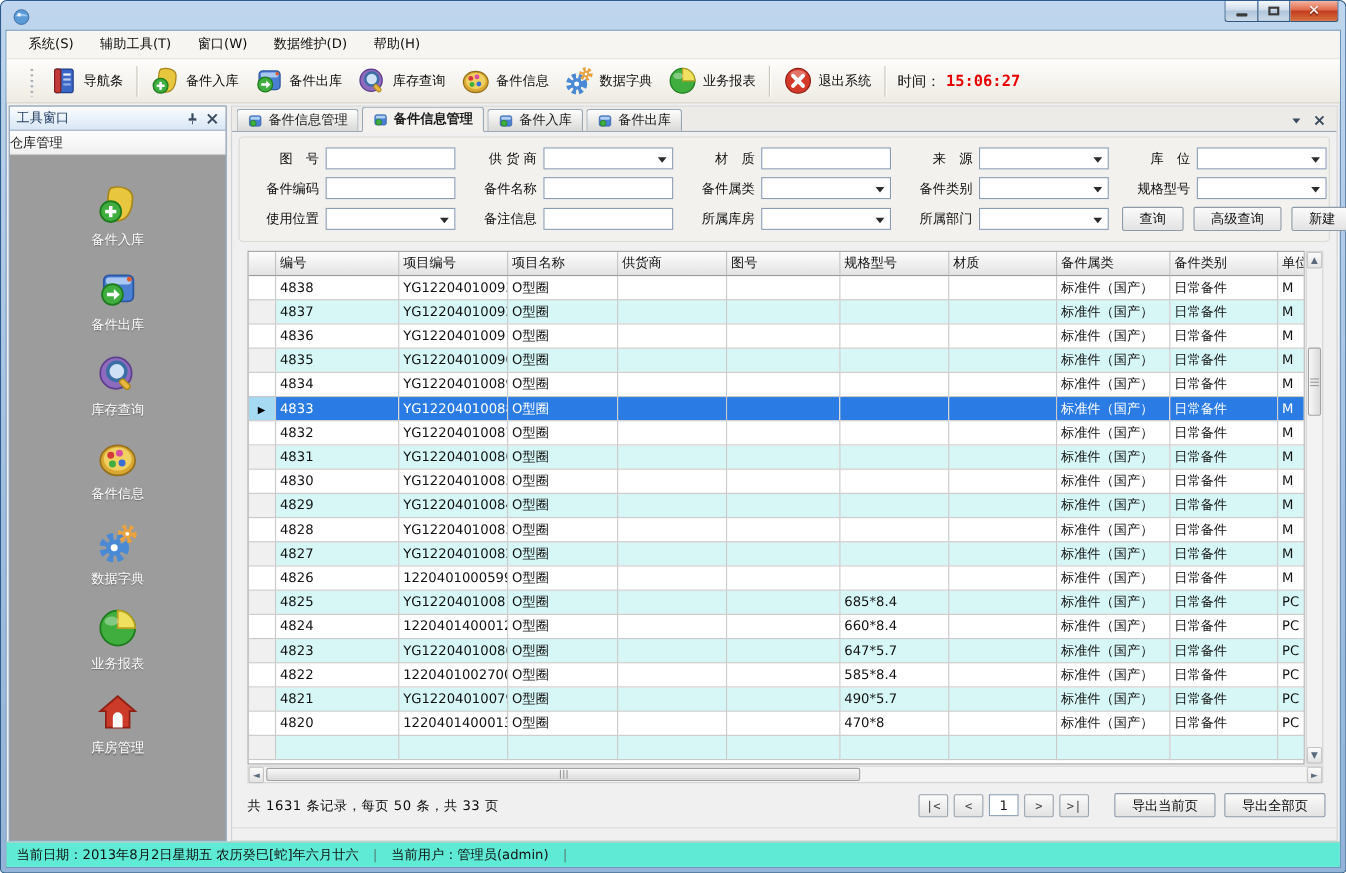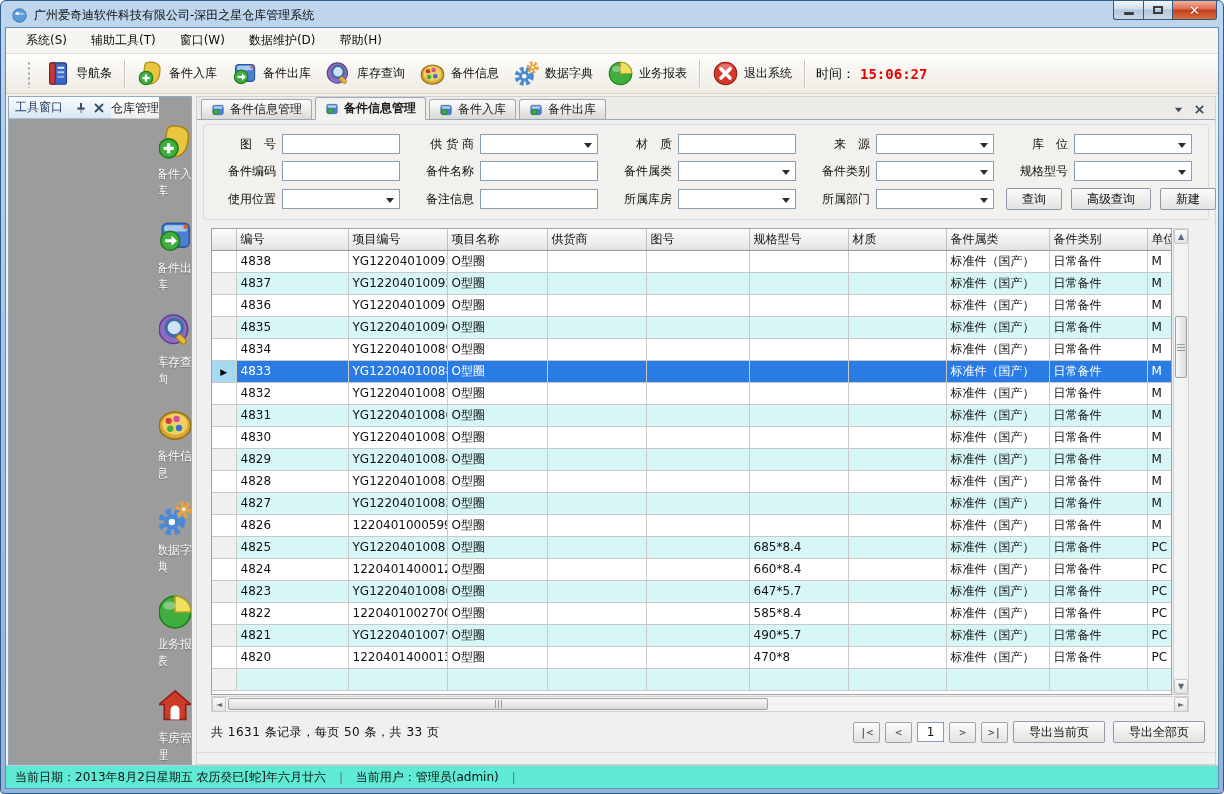--- a/index.html
+++ b/index.html
@@ -32,21 +32,21 @@
   .tool-btn{display:flex;align-items:center;gap:5px;padding:3px 7px;font-size:12px;color:#0d0d0d;border-radius:3px;cursor:pointer;}
   .tool-btn .ico svg{width:27px;height:27px;display:block;}
   .tool-sep{width:1px;height:28px;background:#C9C5B9;box-shadow:1px 0 0 #FFFFFF;margin:0 5px;}
   .tool-time{display:flex;align-items:center;gap:5px;font-size:13px;color:#0d0d0d;padding-left:6px;}
   .time-value{color:#E80000;font-weight:bold;font-family:"DejaVu Sans Mono","Liberation Mono",monospace;font-size:14px;}
 
   
   .main{flex:1;min-height:0;display:flex;gap:4px;padding:2px 2px 0 2px;}
 
   
-  .sidebar{width:184px;display:flex;flex-direction:row;border:1px solid #8FA8C4;background:#9C9C9C;}
+  .sidebar{width:198px;display:flex;flex-direction:column;border:1px solid #8FA8C4;background:#9C9C9C;}
   .sb-header{height:22px;background:linear-gradient(#FBFDFE,#D8E6F5);border-bottom:1px solid #A9BDD4;display:flex;align-items:center;gap:6px;padding:0 6px;font-size:12px;color:#1E3A5F;}
   .sb-header .spacer{flex:1;}
   .sb-header .ico svg{width:12px;height:12px;display:block;}
   .sb-title{height:22px;background:linear-gradient(#FFFFFF,#EFEFEF);border-bottom:1px solid #C9C9C9;text-align:left;font-size:12px;color:#1a1a1a;line-height:22px;}
   .sb-items{flex:1;display:flex;flex-direction:column;align-items:center;padding-top:26px;gap:17px;overflow:hidden;}
   .sb-item{display:flex;flex-direction:column;align-items:center;gap:5px;cursor:pointer;}
   .sb-item .ico svg{width:38px;height:38px;display:block;}
   .sb-item-label{font-size:12px;color:#FFFFFF;text-shadow:0 1px 1px rgba(0,0,0,.35);}
 
   
@@ -95,40 +95,39 @@
   .h-thumb .grip{width:1px;height:8px;background:#9A9A9A;box-shadow:3px 0 0 #9A9A9A,-3px 0 0 #9A9A9A;}
   .h-spacer{flex:1;}
 
   
   .pager{display:flex;align-items:center;margin:9px 10px 0 14px;}
   .pager-summary{font-size:12px;color:#0d0d0d;letter-spacing:.5px;}
   .pager-right{margin-left:auto;display:flex;align-items:center;gap:5px;}
   .pg-btn{width:27px;height:21px;border:1px solid #9AA2AC;border-radius:2px;background:linear-gradient(#FBFBFB,#E2E2E2);
       font-size:11px;color:#444;display:flex;align-items:center;justify-content:center;cursor:pointer;font-family:"DejaVu Sans Mono",monospace;}
   .pg-box{width:27px;height:20px;border:1px solid #8A9DB5;background:#fff;text-align:center;font-size:12px;line-height:18px;color:#111;}
-  .export-group{display:flex;gap:8px;}
+  .export-group{display:flex;gap:8px;margin-left:18px;}
   .filler{flex:1;border-top:1px solid #DCDCDC;margin-top:9px;}
 
   
   .statusbar{height:23px;background:#5eead4;border-top:1px solid #C9C9C9;display:flex;align-items:center;gap:9px;padding:0 9px;font-size:12px;color:#111;}
   .status-sep{color:#555;}
 </style>
 </head>
 <body>
 
 <div class="window">
   <div class="titlebar">
     <span class="ico">
         <svg viewBox="0 0 24 24">
           <circle cx="12" cy="12" r="9.5" fill="#5A9AD6" stroke="#2C5F92"></circle>
           <path d="M4 11 a8.5 5 0 0 1 16 0" fill="#BCD8F0" opacity=".75"></path>
           <circle cx="9" cy="9" r="2.4" fill="#fff" opacity=".8"></circle>
         </svg>
       </span>
-    <span class="title-text">广州爱奇迪软件科技有限公司-深田之星仓库管理系统</span>
     <div class="win-controls">
       <div class="wc min">
           <div class="g-min"></div>
         </div>
       <div class="wc max">
           <div class="g-max"></div>
         </div>
       <div class="wc close">
           <span class="g-close">✕</span>
         </div>

